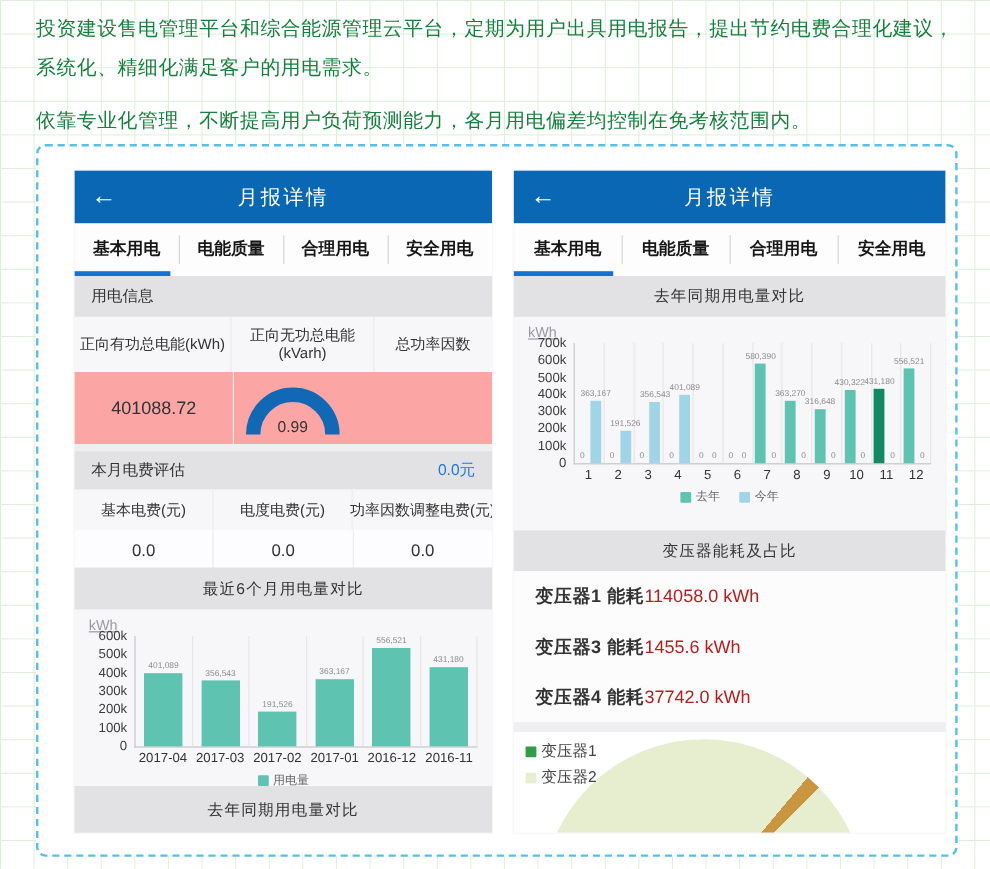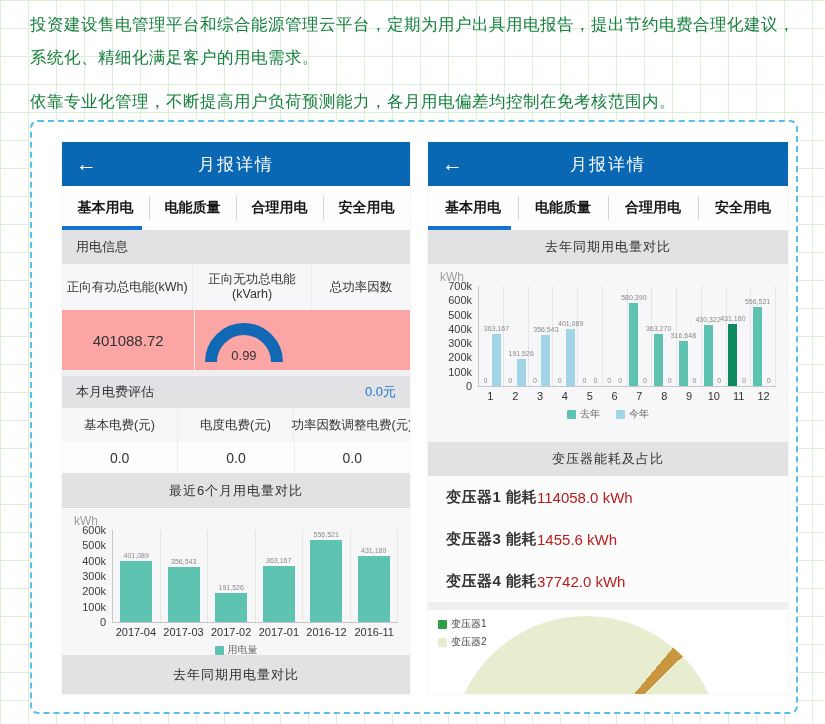--- a/index.html
+++ b/index.html
@@ -56,21 +56,21 @@
   .bill-vals{height:31px;background:#fdfdff;}
   .bill-vals .tcell{font-size:14px;color:#333;width:33.33%;}
   .sec35{height:35px;}
   .sec39{height:39px;}
   
   .gauge{position:relative;width:86px;height:48px;}
   .gauge svg{position:absolute;left:0;top:0;}
   .gauge .pf{position:absolute;bottom:1px;left:0;right:0;text-align:center;font-size:13px;color:#333;}
   
   .chart{background:#f7f7f9;padding:6px 12px 0 12px;flex:none;}
-  .chart-unit{font-size:12px;color:#9a9aa0;height:16px;}
+  .chart-unit{font-size:12px;color:#9a9aa0;height:16px;text-decoration:underline;}
   .chart-body{display:flex;}
   .yaxis{width:38px;position:relative;flex:none;}
   .ytick{position:absolute;right:6px;font-size:11px;color:#3c3c3c;line-height:12px;white-space:nowrap;}
   .plot-col{flex:1;display:flex;flex-direction:column;min-width:0;}
   .plot{display:flex;border-left:1px solid #c6c6cb;border-bottom:1px solid #c6c6cb;}
   .chart-single .plot,.chart-single .yaxis{height:92px;}
   .chart-grouped .plot,.chart-grouped .yaxis{height:100px;}
   .group{flex:1;display:flex;align-items:flex-end;justify-content:center;gap:2px;border-right:1px solid #e6e6e9;min-width:0;}
   .slot{display:flex;flex-direction:column;align-items:center;justify-content:flex-end;height:100%;}
   .chart-single .slot{width:68%;}
@@ -85,21 +85,21 @@
   .chart-left{height:141px;}
   .chart-right{height:172px;}
   
   .tf-list{background:#fcfcfd;flex:none;}
   .tf-row{height:42px;display:flex;align-items:center;padding-left:18px;}
   .tf-label{font-size:15px;color:#333;font-weight:bold;letter-spacing:.5px;}
   .tf-value{font-size:15px;color:#b91c1c;}
   
   .pie-area{position:relative;flex:1;background:#ffffff;overflow:hidden;}
   .pie-legend{position:absolute;left:10px;top:7px;z-index:2;}
-  .pie-legend-item{display:flex;align-items:center;font-size:10px;color:#444;margin-bottom:4px;}
+  .pie-legend-item{display:flex;align-items:center;font-size:13px;color:#444;margin-bottom:4px;}
   .pie-circle{position:absolute;width:270px;height:270px;border-radius:50%;left:50%;top:6px;transform:translateX(-58%);}
 </style>
 </head>
 <body>
 
 <div class="intro">
   <p>投资建设售电管理平台和综合能源管理云平台，定期为用户出具用电报告，提出节约电费合理化建议，系统化、精细化满足客户的用电需求。</p>
   <p>依靠专业化管理，不断提高用户负荷预测能力，各月用电偏差均控制在免考核范围内。</p>
 </div>
 

